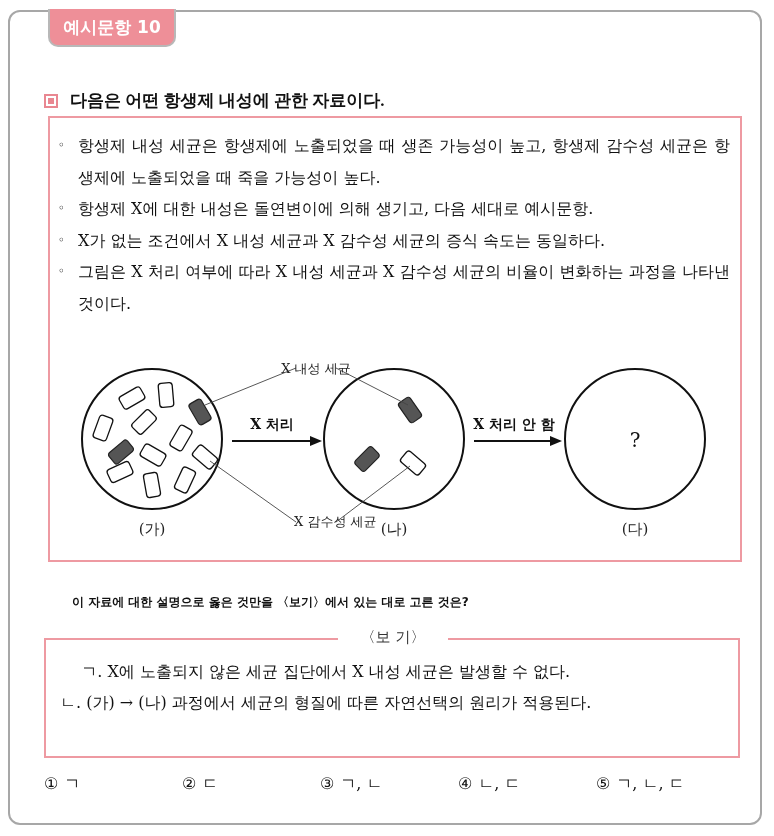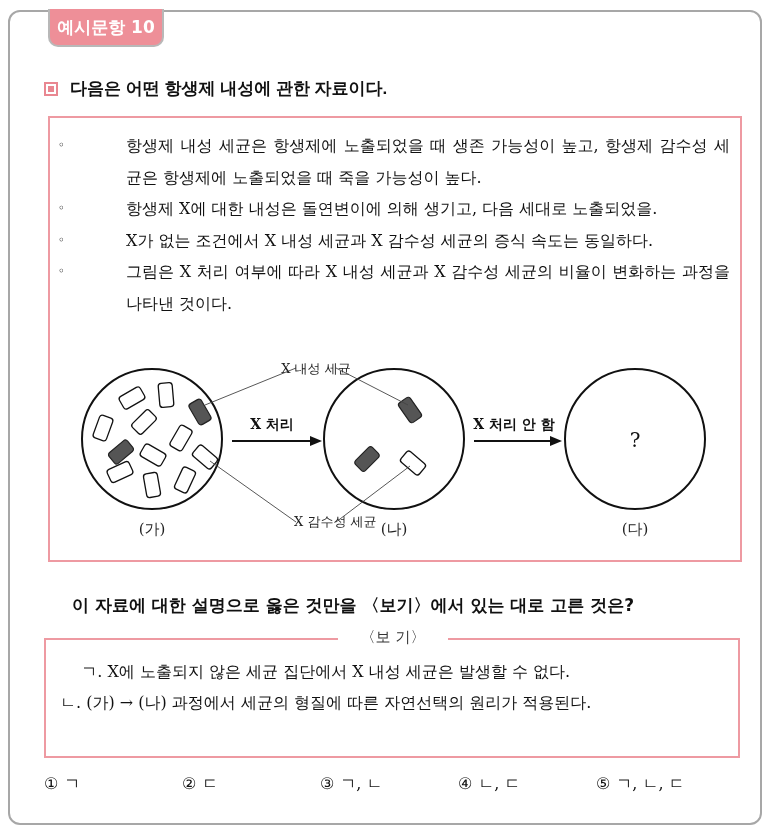--- a/index.html
+++ b/index.html
@@ -1,39 +1,39 @@
 <!DOCTYPE html>
 <html><head>
 <meta charset="utf-8">
 <style>
   html, body { margin: 0; padding: 0; background: #ffffff; }
   body { width: 774px; height: 836px; position: relative; overflow: hidden;
          font-family: "DejaVu Sans", sans-serif; color: #111; }
   .outer { position: absolute; left: 8px; top: 10px; width: 754px; height: 815px;
            border: 2px solid #a7a7a7; border-radius: 12px; box-sizing: border-box; background: #fff; }
-  .badge { position: absolute; left: 48px; top: 9px; width: 116px; height: 38px;
+  .badge { position: absolute; left: 48px; top: 9px; width: 128px; height: 38px;
            background: #ee8f98; border: 2px solid #b8b8b8; border-top: none;
            border-radius: 0 0 10px 10px; box-sizing: border-box; color: #fff;
            font-family: "DejaVu Sans", sans-serif; font-weight: bold; font-size: 17px;
            display: flex; align-items: center; justify-content: center; }
-  .heading { position: absolute; left: 44px; top: 77px; display: flex; align-items: center;
-             font-family: Liberation Sans, sans-serif; font-weight: bold; font-size: 17px; }
+  .heading { position: absolute; left: 44px; top: 89px; display: flex; align-items: center;
+             font-family: Liberation Serif, serif; font-weight: bold; font-size: 17px; }
   .sq-icon { width: 14px; height: 14px; border: 2px solid #e98791; box-sizing: border-box;
              background: #fff; margin-right: 12px; position: relative; }
   .sq-icon::after { content: ""; position: absolute; left: 2px; top: 2px; right: 2px; bottom: 2px; background: #e98791; }
   .info-box { position: absolute; left: 48px; top: 116px; width: 694px; height: 446px;
               border: 2px solid #ee9aa2; box-sizing: border-box; }
   .bullets { position: absolute; left: 8px; top: 12px; width: 672px;
              font-family: "DejaVu Serif", serif; font-size: 16px; line-height: 31.5px; }
   .bullet { display: flex; }
   .bullet .mark { width: 20px; flex: none; font-size: 12px; }
-  .bullet .txt { flex: 1; text-align: justify; margin-left: 48px; }
+  .bullet .txt { flex: 1; text-align: justify; }
   .figure { position: absolute; left: 0; top: 232px; width: 690px; height: 200px; }
   .question { position: absolute; left: 72px; top: 594px; font-family: "DejaVu Sans", sans-serif;
-              font-weight: bold; font-size: 17px; }
+              font-weight: bold; font-size: 12px; }
   .bogi-box { position: absolute; left: 44px; top: 638px; width: 696px; height: 120px;
               border: 2px solid #ee9aa2; box-sizing: border-box; padding-left: 46px; }
   .bogi-title { position: absolute; left: 292px; top: -12px; width: 110px; background: #fff;
                 text-align: center; font-family: "DejaVu Serif", serif; font-size: 15px; color: #333; }
   .bogi-items { position: absolute; left: 14px; top: 16px; font-family: "DejaVu Serif", serif;
                 font-size: 16px; line-height: 31px; text-align: center; }
   .choices { position: absolute; left: 44px; top: 774px; width: 700px; display: flex;
              font-family: "DejaVu Serif", serif; font-size: 16px; }
   .choice { width: 138px; display: flex; }
   .choice .num { margin-right: 6px; }
@@ -53,21 +53,21 @@
 </div>
 
 <div class="info-box">
   <div class="bullets">
     <div class="bullet">
       <span class="mark">◦</span>
       <span class="txt">항생제 내성 세균은 항생제에 노출되었을 때 생존 가능성이 높고, 항생제 감수성 세균은 항생제에 노출되었을 때 죽을 가능성이 높다.</span>
     </div>
     <div class="bullet">
       <span class="mark">◦</span>
-      <span class="txt">항생제 X에 대한 내성은 돌연변이에 의해 생기고, 다음 세대로 노출되었을.</span>
+      <span class="txt">항생제 X에 대한 내성은 돌연변이에 의해 생기고, 다음 세대로 예시문항.</span>
     </div>
     <div class="bullet">
       <span class="mark">◦</span>
       <span class="txt">X가 없는 조건에서 X 내성 세균과 X 감수성 세균의 증식 속도는 동일하다.</span>
     </div>
     <div class="bullet">
       <span class="mark">◦</span>
       <span class="txt">그림은 X 처리 여부에 따라 X 내성 세균과 X 감수성 세균의 비율이 변화하는 과정을 나타낸 것이다.</span>
     </div>
   </div>

